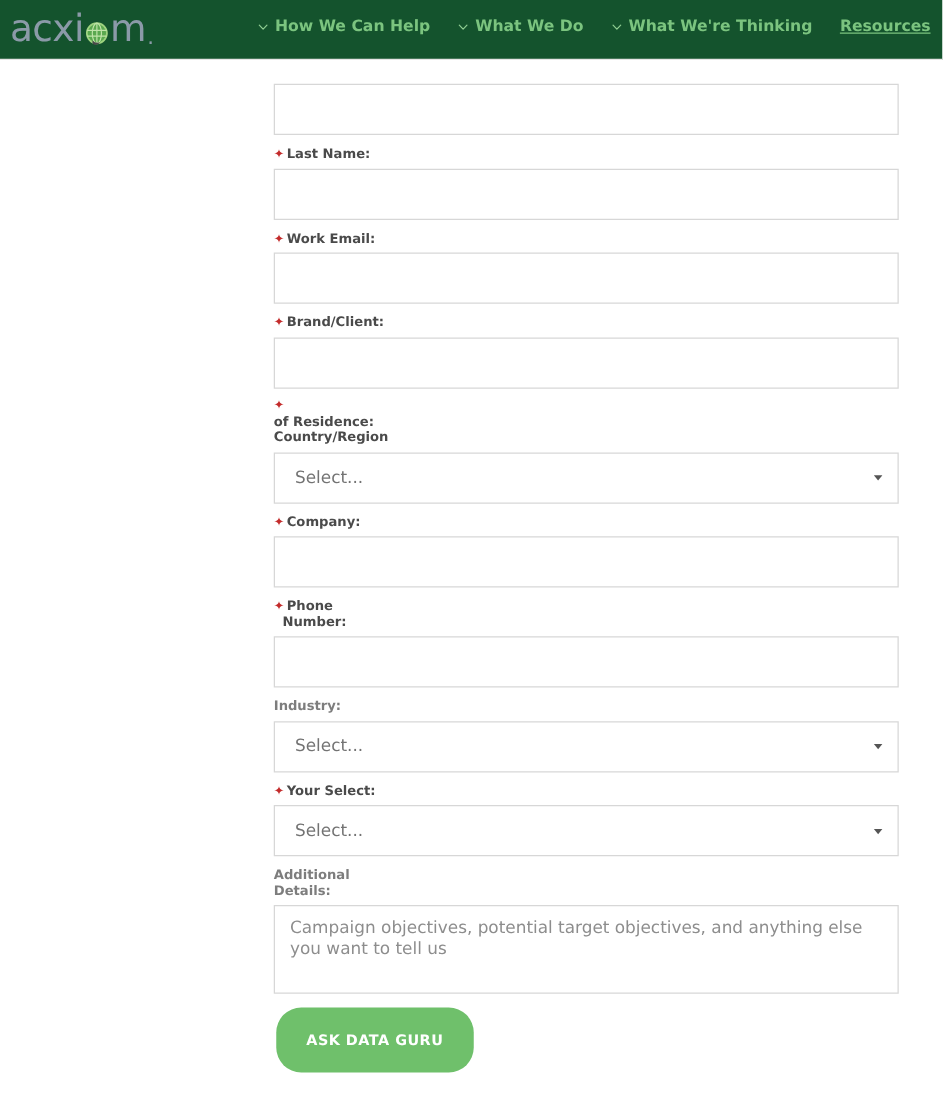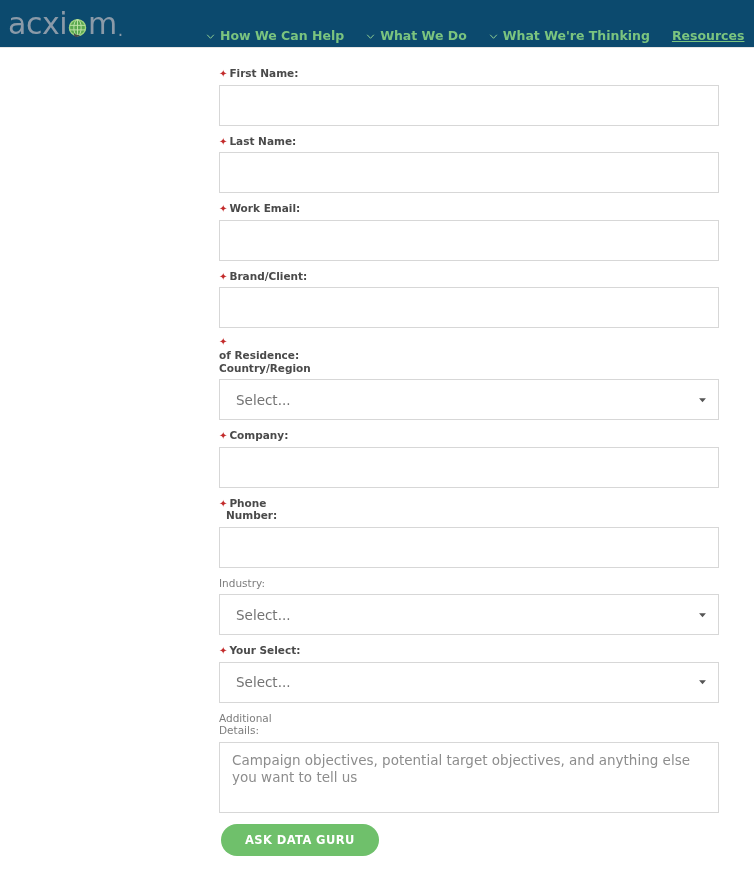--- a/index.html
+++ b/index.html
@@ -16,21 +16,21 @@
     position: relative;
   }
 
   
   .site-header {
     height: 48px;
     border-bottom: 1px solid #e6e6e6;
     display: flex;
     align-items: center;
     position: relative;
-    background: #0c4a6e;
+    background: #14532d;
   }
   .logo {
     display: flex;
     align-items: center;
     margin-left: 8px;
     text-decoration: none;
     user-select: none;
   }
   .logo-text {
     font-family: "DejaVu Sans", sans-serif;
@@ -56,21 +56,21 @@
     margin-left: 1px;
     position: relative;
     top: 7px;
   }
 
   .main-nav {
     display: flex;
     align-items: center;
     position: absolute;
     left: 206px;
-    top: 17px;
+    top: 2px;
     height: 36px;
   }
   .nav-item {
     display: flex;
     align-items: center;
     color: #7bc47f;
     font-size: 12.5px;
     font-weight: 700;
     font-family: "DejaVu Sans", sans-serif;
     text-decoration: none;
@@ -103,21 +103,21 @@
   .field-label {
     font-family: "DejaVu Sans", sans-serif;
     font-size: 10.5px;
     font-weight: 700;
     color: #4a4a4a;
     line-height: 12.5px;
     margin-bottom: 5px;
     display: block;
   }
   .field-label.optional {
-    font-weight: 400;
+    font-weight: 700;
     color: #7d7d7d;
   }
   .req-star {
     color: #c32b2b;
     font-size: 10px;
     font-weight: 700;
     margin-right: 2px;
     line-height: 1;
   }
   .req-star.block-star {
@@ -179,21 +179,21 @@
 
   .submit-row {
     margin-top: 11px;
     margin-left: 2px;
   }
   .submit-btn {
     background: #6fc06b;
     color: #ffffff;
     border: none;
     border-radius: 20px;
-    height: 32px;
+    height: 52px;
     padding: 0 24px;
     font-family: "DejaVu Sans", sans-serif;
     font-size: 11.5px;
     font-weight: 700;
     letter-spacing: 0.4px;
     cursor: pointer;
   }
 </style>
 </head>
 <body>
@@ -251,23 +251,20 @@
       <span>Resources</span>
     </a>
 
   </nav>
 </header>
 
 <div class="form-wrap">
   <form class="form">
 
     <div class="field">
-      <label class="field-label">
-        <span class="req-star">✦</span><span>First Name:</span>
-      </label>
       <input class="text-input" type="text" placeholder="" style="">
     </div>
 
     <div class="field">
       <label class="field-label">
         <span class="req-star">✦</span><span>Last Name:</span>
       </label>
       <input class="text-input" type="text" placeholder="" style="">
     </div>
 

